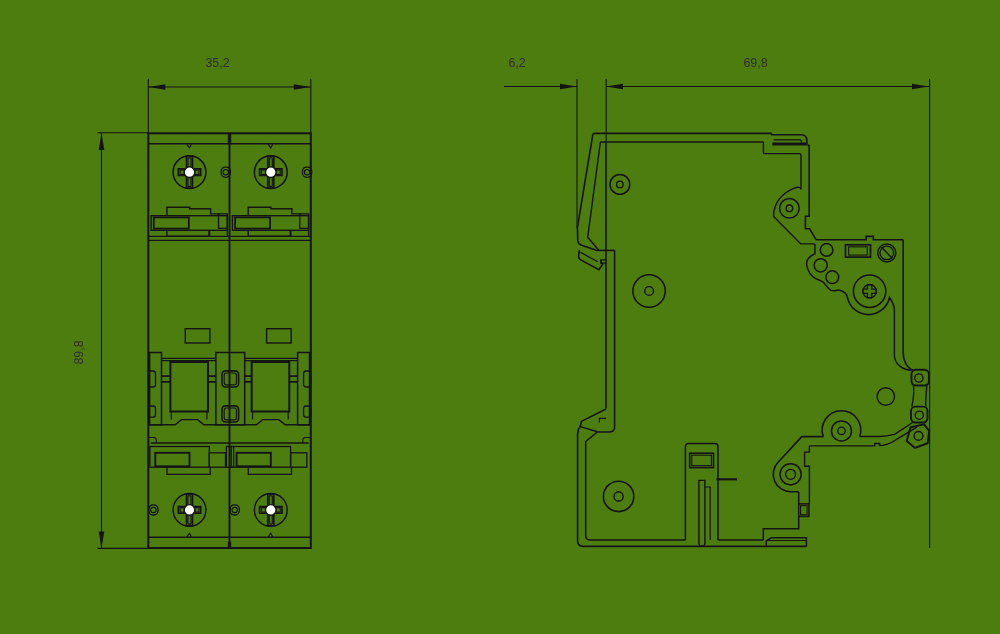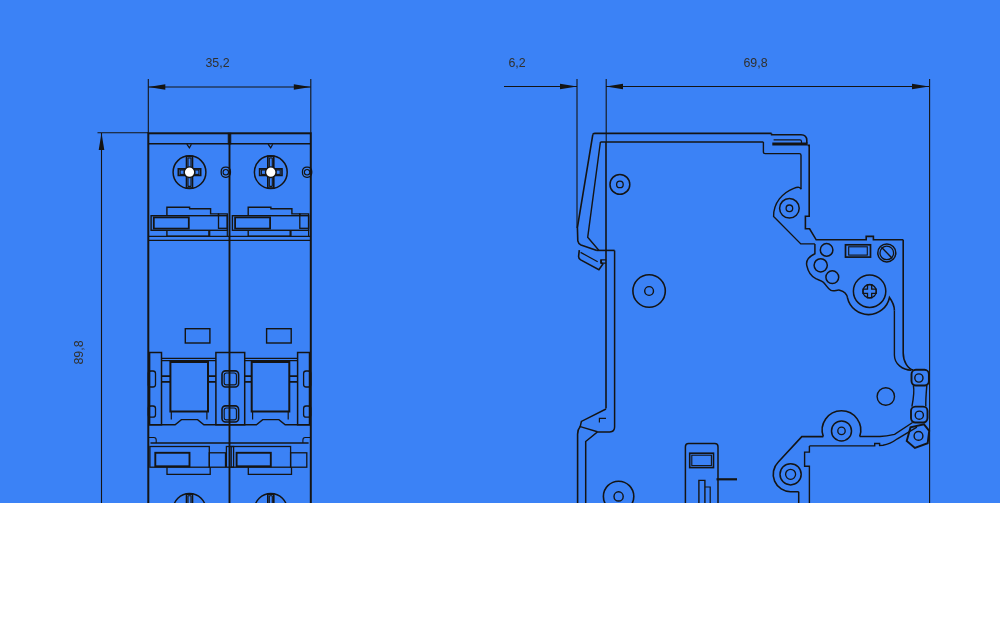--- a/index.html
+++ b/index.html
@@ -1,16 +1,16 @@
 <!DOCTYPE html>
 <html><head>
 <meta charset="utf-8">
 <style>
   html,body{margin:0;padding:0;background:#ffffff;}
-  .page{width:1000px;height:503px;position:relative;background:#3b82f6;overflow:hidden;}
+  .page{width:1000px;height:634px;position:relative;background:#4d7c0f;overflow:hidden;}
   svg{position:absolute;top:0;left:0;}
   text{font-family:"Liberation Sans",sans-serif;fill:#30302e;}
 </style>
 </head>
 <body>
 <div class="page">
 <svg width="1000" height="634" viewBox="0 0 1000 634" fill="none" stroke="#141414" stroke-width="1.4" stroke-linecap="butt" stroke-linejoin="miter">
 
 <g id="front-view">
 

